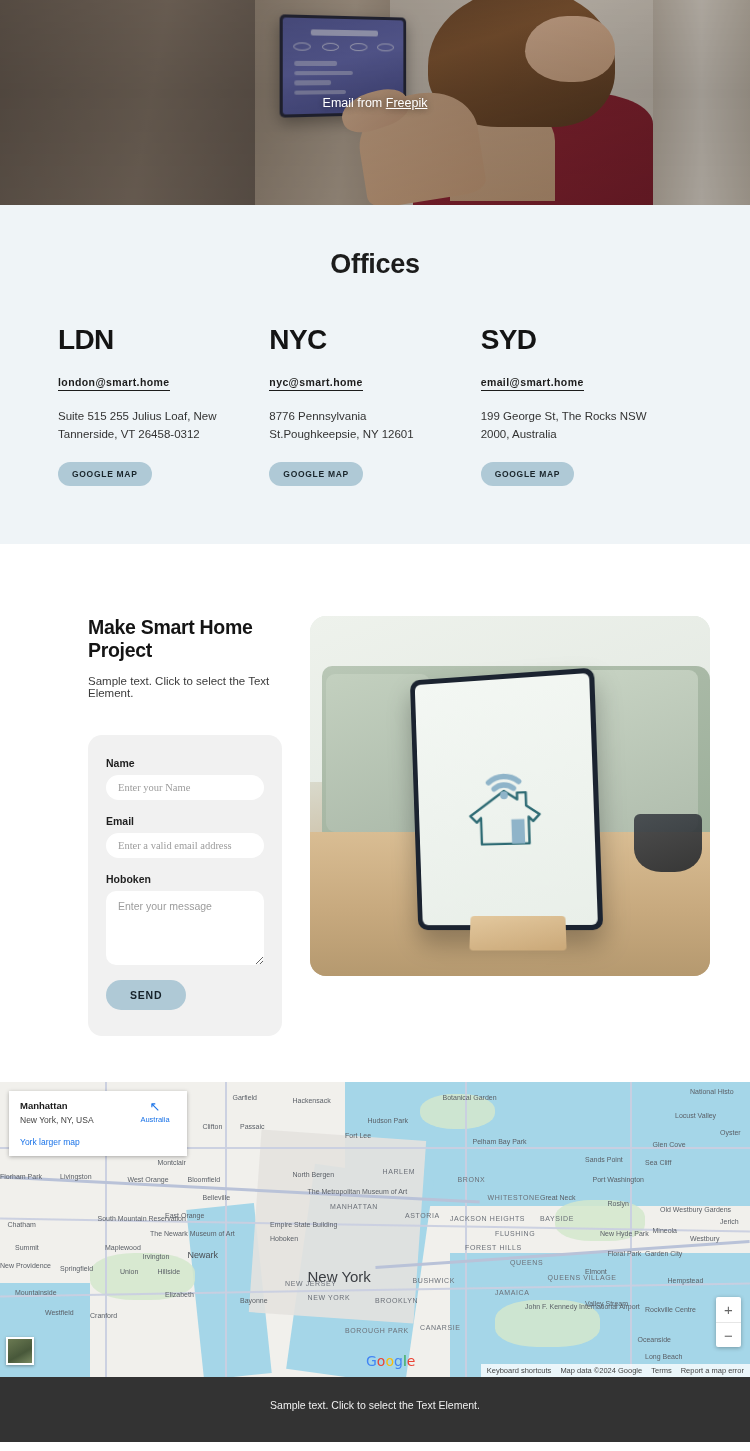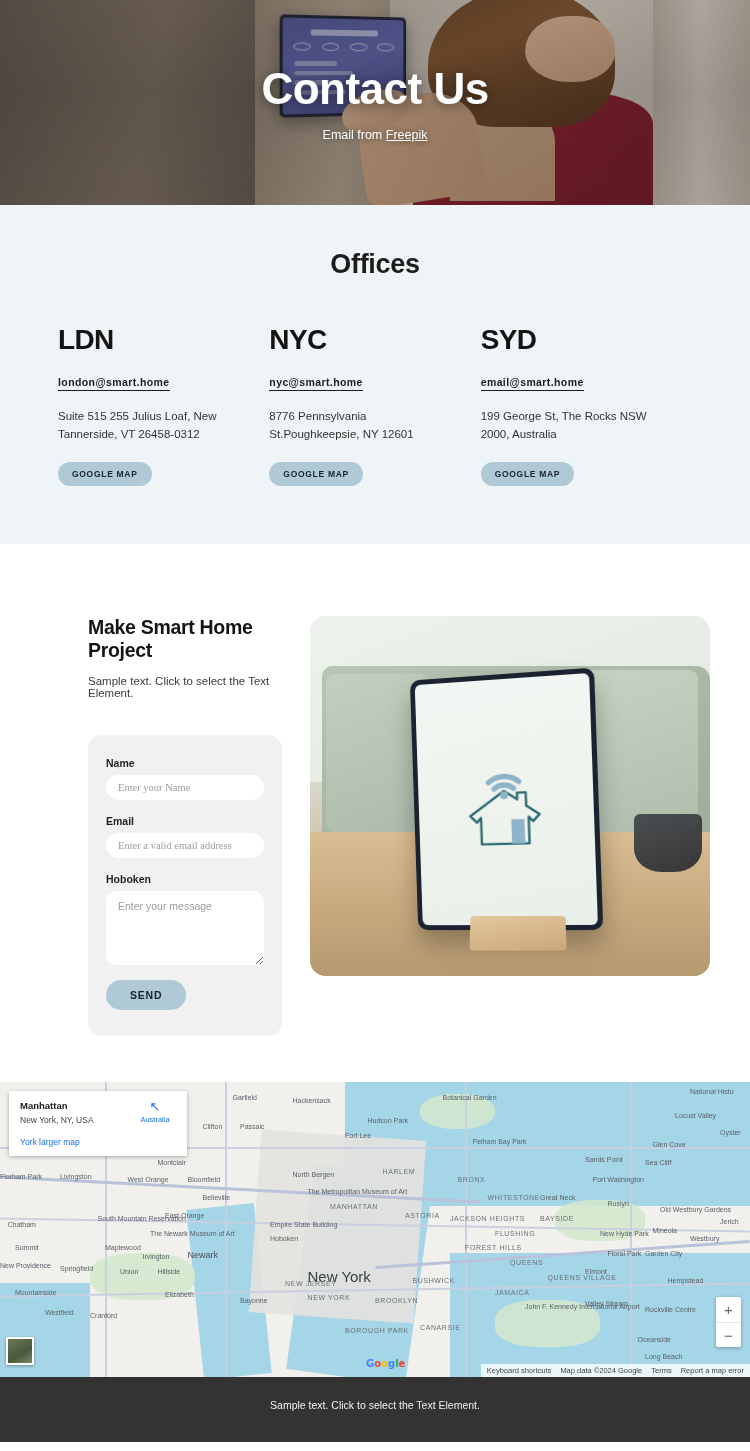--- a/index.html
+++ b/index.html
@@ -438,21 +438,21 @@
   .mz-btn + .mz-btn { border-top: 1px solid #e6e6e6; }
   .map-thumb {
     position: absolute; left: 6px; bottom: 12px;
     width: 28px; height: 28px;
     background: linear-gradient(150deg, #6b7a52 0%, #48583a 60%, #7a8b62 100%);
     border: 2px solid #ffffff;
     box-shadow: 0 1px 3px rgba(0,0,0,.35);
   }
   .google-wm {
     position: absolute; left: 366px; bottom: 8px;
-    font-size: 10px; font-weight: 700;
+    font-size: 14px; font-weight: 400;
     font-family: "DejaVu Sans", sans-serif;
   }
   .gw-b { color: #4285f4; } .gw-r { color: #ea4335; }
   .gw-y { color: #fbbc05; } .gw-g { color: #34a853; }
   .map-attrib {
     position: absolute; right: 0; bottom: 0;
     display: flex; align-items: center; gap: 9px;
     padding: 2px 6px;
     font-size: 7.5px; color: #444;
     background: rgba(255,255,255,.78);
@@ -502,21 +502,20 @@
       <div class="hp-right-blur"></div>
       <div class="hp-shirt"></div>
       <div class="hp-shoulder"></div>
       <div class="hp-hair"></div>
       <div class="hp-face"></div>
       <div class="hp-arm"></div>
       <div class="hp-hand"></div>
     </div>
     <div class="hero-scrim"></div>
     <div class="hero-content">
-      <div class="hero-title">Contact Us</div>
       <div class="hero-sub"><span>Email from </span><span class="lnk">Freepik</span></div>
     </div>
   </div>
 
   <div class="offices">
     <div class="offices-title">Offices</div>
     <div class="offices-grid">
 
       <div class="office-col">
         <div class="office-code">LDN</div>

